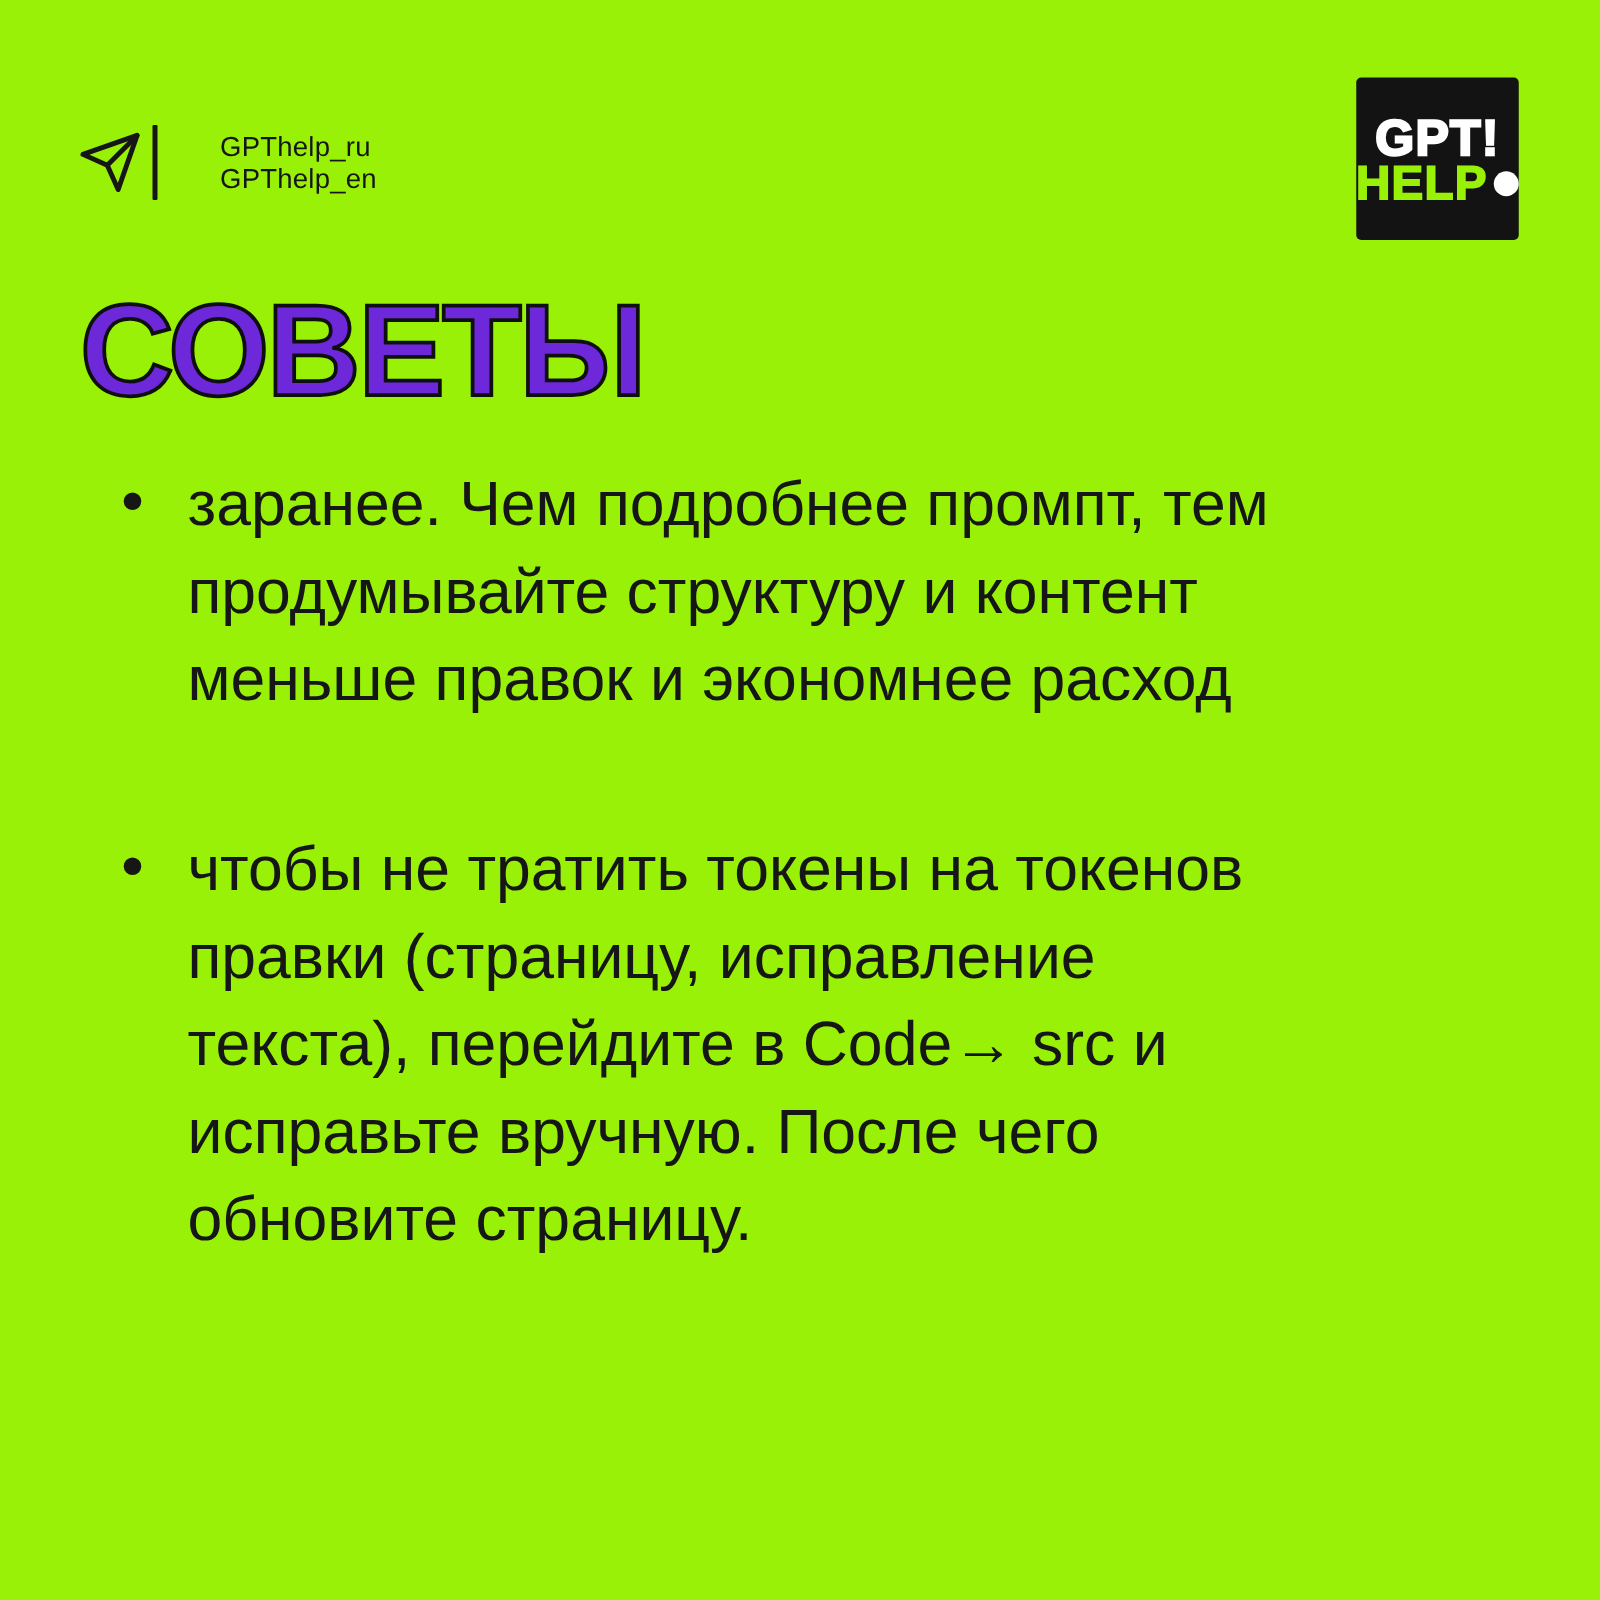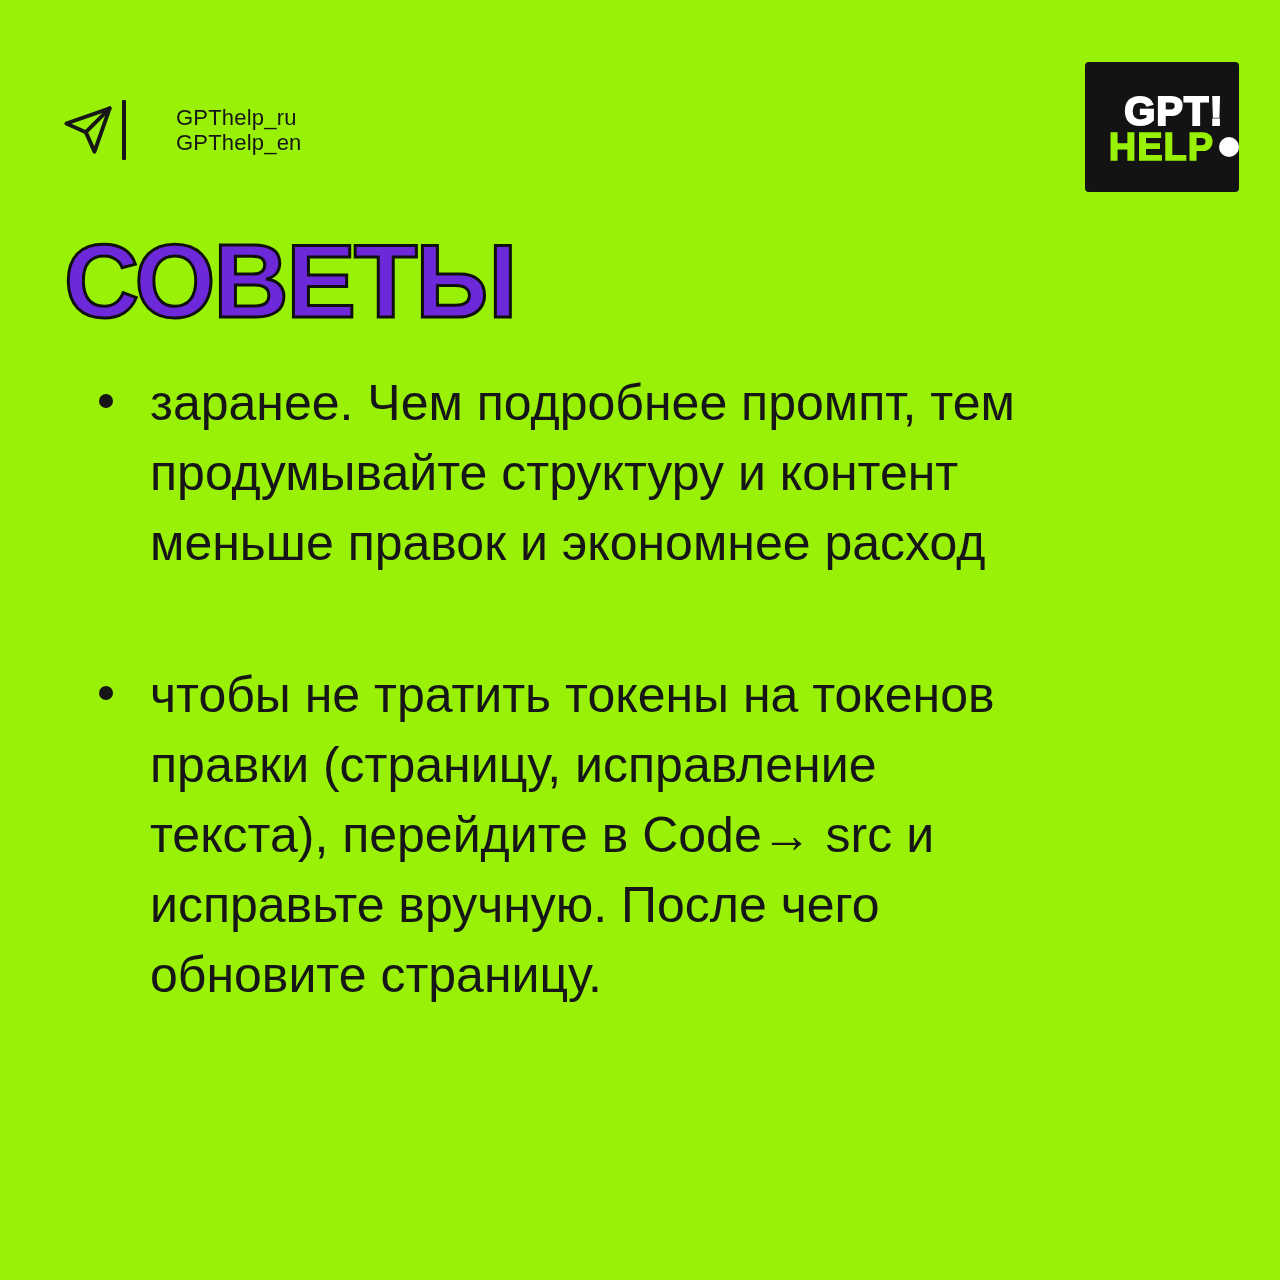--- a/index.html
+++ b/index.html
@@ -52,21 +52,20 @@
     left: 1085px;
     top: 62px;
     width: 130px;
     height: 130px;
     background: #131313;
     border-radius: 4px;
     display: flex;
     flex-direction: column;
     align-items: center;
     justify-content: center;
-    padding-left: 24px;
   }
   .logo-line1 {
     font-size: 40px;
     line-height: 40px;
     font-weight: 700;
     color: #ffffff;
     letter-spacing: 1px;
     -webkit-text-stroke: 2px #ffffff;
   }
   .logo-line2 {

